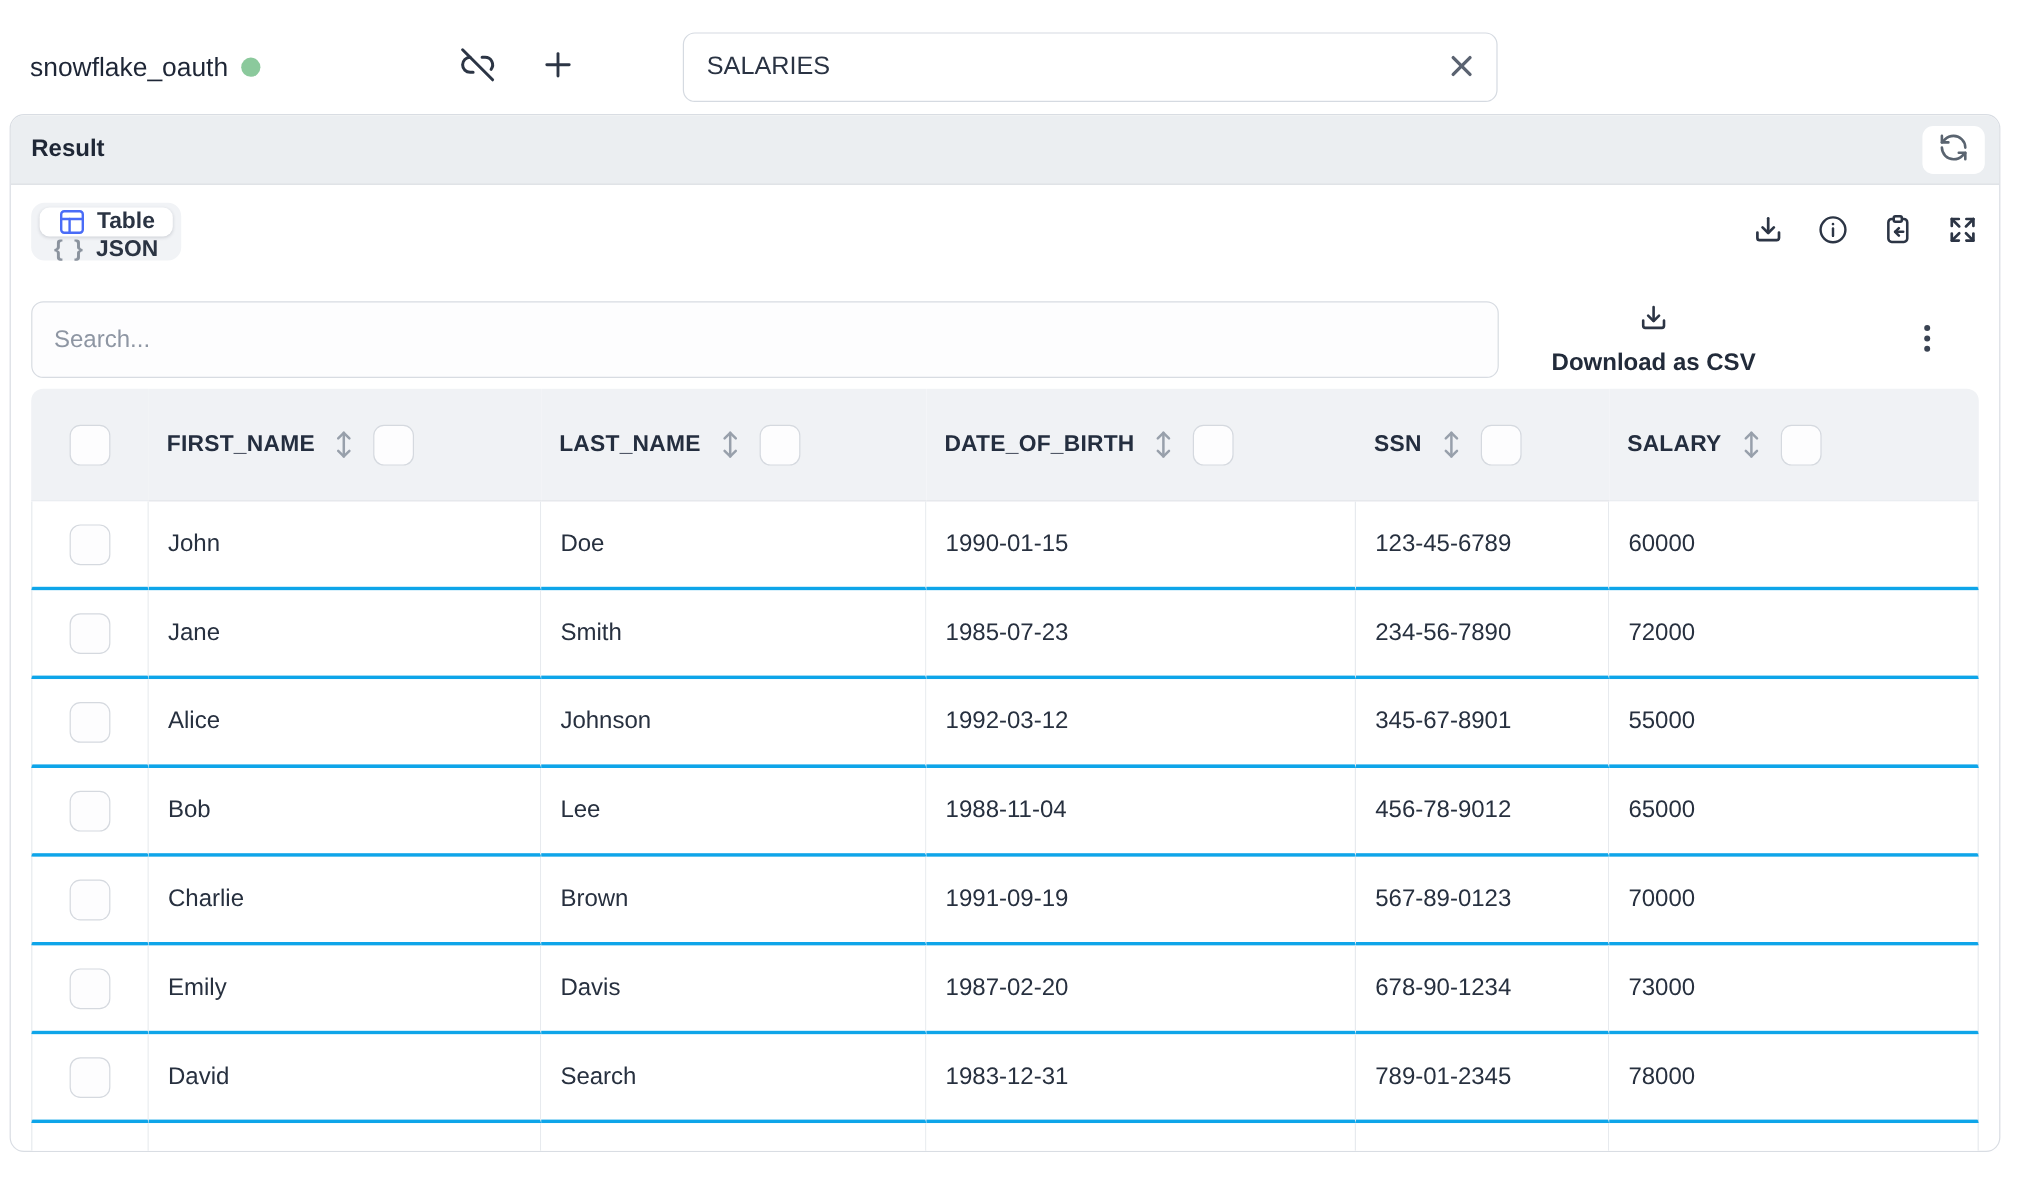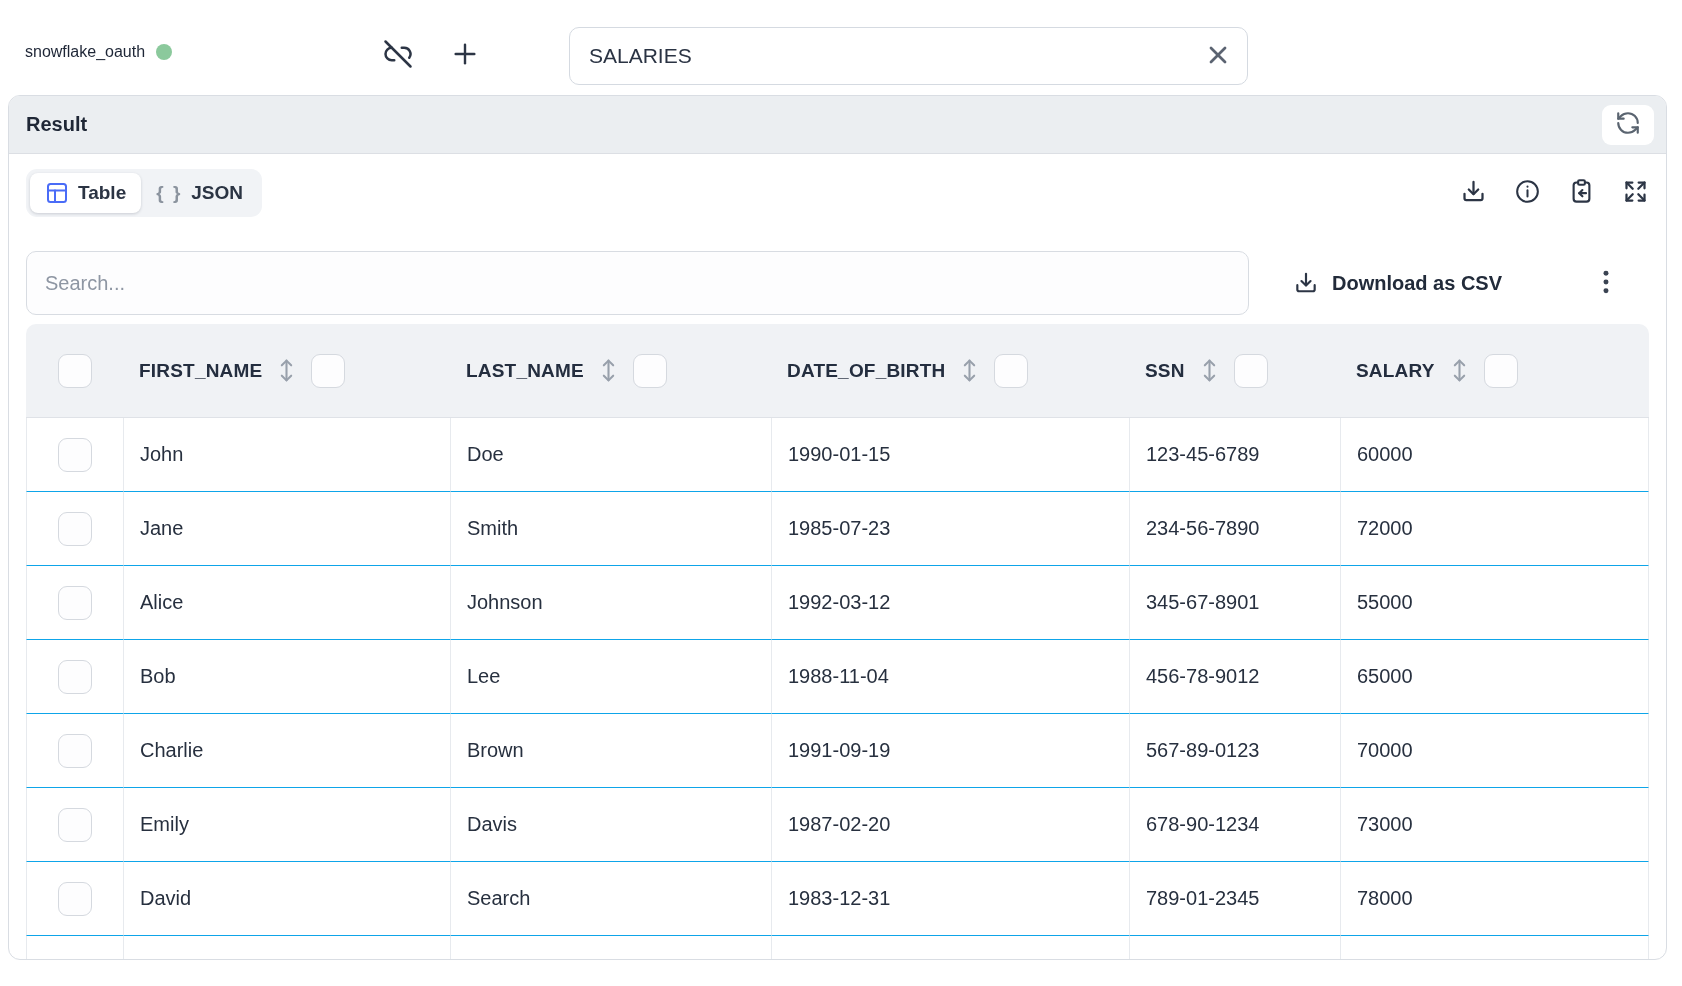--- a/index.html
+++ b/index.html
@@ -2,21 +2,21 @@
 <html><head>
 <meta charset="utf-8">
 <style>
   * { margin:0; padding:0; box-sizing:border-box; }
   html,body { width:1682px; height:986px; background:#ffffff; overflow:hidden;
     font-family:"Liberation Sans","DejaVu Sans",sans-serif; color:#222b3a; }
 
   
   .topbar { position:relative; height:95px; }
   .conn { position:absolute; left:25px; top:43px; display:flex; align-items:center; gap:11px; }
-  .conn-label { font-size:16px; font-weight:500; color:#1e2636; }
+  .conn-label { font-size:22px; font-weight:500; color:#1e2636; }
   .conn-dot { width:16px; height:16px; border-radius:50%; background:#8bc99c; }
   .icon-btn { background:none; border:none; cursor:pointer; color:#2c3545; display:flex; align-items:center; justify-content:center; }
   .unlink-btn { position:absolute; left:381px; top:38px; width:34px; height:34px; }
   .plus-btn   { position:absolute; left:448px; top:38px; width:34px; height:34px; }
   .name-wrap { position:absolute; left:569px; top:27px; width:679px; height:58px; }
   .name-input { width:100%; height:100%; border:1.5px solid #d5dae1; border-radius:10px;
     font-family:inherit; font-size:21px; color:#2a3343; padding:0 88px 0 19px; outline:none; background:#fff; }
   .name-clear { position:absolute; right:14px; top:13px; width:32px; height:32px; color:#5b6371; }
 
   
@@ -25,52 +25,52 @@
   .panel-header { height:58px; background:#ebeef1; border-bottom:1px solid #dcdfe4;
     display:flex; align-items:center; padding:0 12px 0 17px; }
   .panel-title { font-size:20px; font-weight:700; color:#1f2736; }
   .refresh-btn { margin-left:auto; width:52px; height:40px; background:#fff; border:none; border-radius:9px;
     display:flex; align-items:center; justify-content:center; color:#5a6470; cursor:pointer; }
 
   .panel-body { padding:15px 17px 0 17px; }
 
   
   .controls-row { display:flex; align-items:center; height:48px; }
-  .segmented { display:inline-flex; align-items:center; background:#f1f3f6; border-radius:11px; padding:4px; height:48px; }
+  .segmented { display:inline-flex; align-items:center; background:#f1f3f6; border-radius:11px; padding:4px; height:48px;flex-direction:column; }
   .seg-tab { display:flex; align-items:center; gap:9px; height:40px; padding:0 15px; border:none; background:transparent;
     border-radius:8px; font-family:inherit; font-size:19px; font-weight:700; color:#2b3443; cursor:pointer; }
   .seg-tab.active { background:#fff; box-shadow:0 1px 3px rgba(25,35,55,.18); }
   .seg-tab .braces { font-size:19px; font-weight:600; color:#8b939e; letter-spacing:2px; }
   .view-actions { margin-left:auto; display:flex; align-items:center; gap:26px; color:#434d5b; }
   .view-actions .icon-btn { width:28px; height:28px; }
 
   
   .search-row { margin-top:34px; display:flex; align-items:center; }
   .search-input { width:1223px; height:64px; border:1.5px solid #d8dce2; border-radius:10px; background:#fdfdfe;
     font-family:Liberation Sans, sans-serif; font-size:20px; color:#2a3343; padding:0 18px; outline:none; }
   .search-input::placeholder { color:#8e96a3; }
   .csv-btn { margin-left:44px; display:flex; align-items:center; gap:13px; background:none; border:none; cursor:pointer;
-    font-family:inherit; font-size:20px; font-weight:700; color:#222b3a; }
+    font-family:inherit; font-size:20px; font-weight:700; color:#222b3a;flex-direction:column; }
   .csv-btn svg { color:#2c3545; }
   .kebab-btn { margin-left:auto; margin-right:28px; width:30px; height:36px; }
 
   
   .table-wrap { margin-top:9px; }
   table.grid { width:100%; border-collapse:separate; border-spacing:0; table-layout:fixed; }
   .grid thead th { background:#f0f2f5; height:94px; border-bottom:1px solid #dfe2e7; padding:0; }
   .grid thead th:first-child { border-top-left-radius:10px; }
   .grid thead th:last-child  { border-top-right-radius:10px; }
   .hcell { display:flex; align-items:center; gap:14px; padding-left:15px; }
   .col-label { font-size:19px; font-weight:700; color:#242e3f; letter-spacing:.2px; white-space:nowrap; }
   .sort-icon { color:#98a0ab; flex:none; }
   .cbx { display:inline-block; width:34px; height:34px; border:1.5px solid #d5d9df; border-radius:9px;
     background:#fdfdfe; cursor:pointer; flex:none; }
   .cbx-center { display:flex; align-items:center; justify-content:center; }
   .grid td { height:74px; font-size:20px; color:#27303f; padding:0 0 0 16px;
-    border-bottom:1px solid #0ea5e9; border-right:1px solid #e7eaee; background:#fff; white-space:nowrap; overflow:hidden; }
+    border-bottom:3px solid #0ea5e9; border-right:1px solid #e7eaee; background:#fff; white-space:nowrap; overflow:hidden; }
   .grid td.cbx-cell { border-left:1px solid #e7eaee; padding:0; text-align:center; }
   .grid td.cbx-cell .cbx { vertical-align:middle; }
   .grid tr.partial td { height:74px; }
 </style>
 </head>
 <body>
 
 <div class="topbar">
   <div class="conn">
     <span class="conn-label">snowflake_oauth</span>

